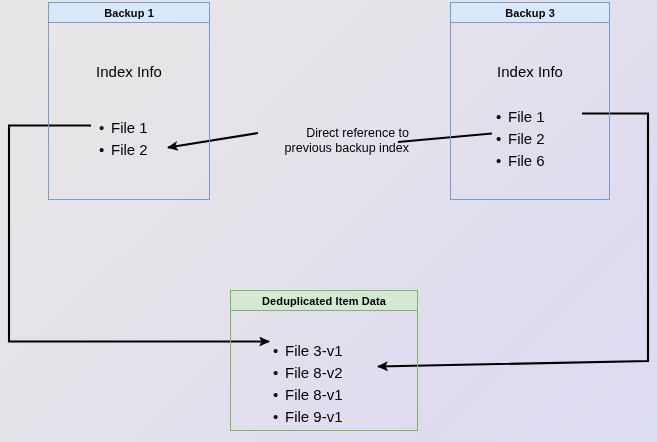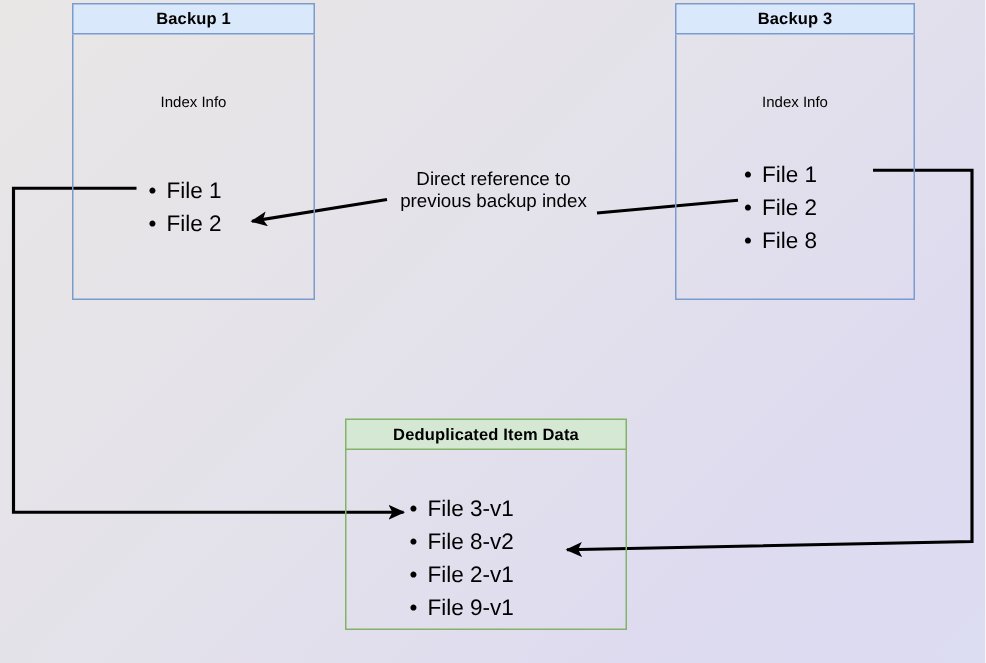--- a/index.html
+++ b/index.html
@@ -61,21 +61,21 @@
     border: 1px solid #82b366;
     border-top: none;
   }
 
   
   .index-title {
     position: absolute;
     left: 0;
     right: 0;
     text-align: center;
-    font-size: 10px;
+    font-size: 15px;
     color: #000;
   }
   .file-list {
     position: absolute;
     margin: 0;
     padding: 0;
     list-style: none;
   }
   .file-list li {
     display: flex;
@@ -163,48 +163,48 @@
         <li>
           <span class="bullet">•</span>
           <span>File 1</span>
         </li>
         <li>
           <span class="bullet">•</span>
           <span>File 2</span>
         </li>
         <li>
           <span class="bullet">•</span>
-          <span>File 8</span>
+          <span>File 6</span>
         </li>
       </ul>
     </div>
   </div>
 
-  <div class="node green" style="left:230px; top:279px; width:188px; height:141px;">
+  <div class="node green" style="left:230px; top:290px; width:188px; height:141px;">
     <div class="node-header">
       <span>Deduplicated Item Data</span>
     </div>
     <div class="node-body">
       <ul class="file-list" style="left:42px; top:28px;">
         <li>
           <span class="bullet">•</span>
           <span>File 3-v1</span>
         </li>
         <li>
           <span class="bullet">•</span>
           <span>File 8-v2</span>
         </li>
         <li>
           <span class="bullet">•</span>
-          <span>File 2-v1</span>
+          <span>File 8-v1</span>
         </li>
         <li>
           <span class="bullet">•</span>
           <span>File 9-v1</span>
         </li>
       </ul>
     </div>
   </div>
 
-  <div class="edge-label" style="left:249px; top:112px; width:160px;">Direct reference to
+  <div class="edge-label" style="left:249px; top:126px; width:160px;text-align:right;">Direct reference to
 previous backup index</div>
 
 </div>
 
 </body></html>

